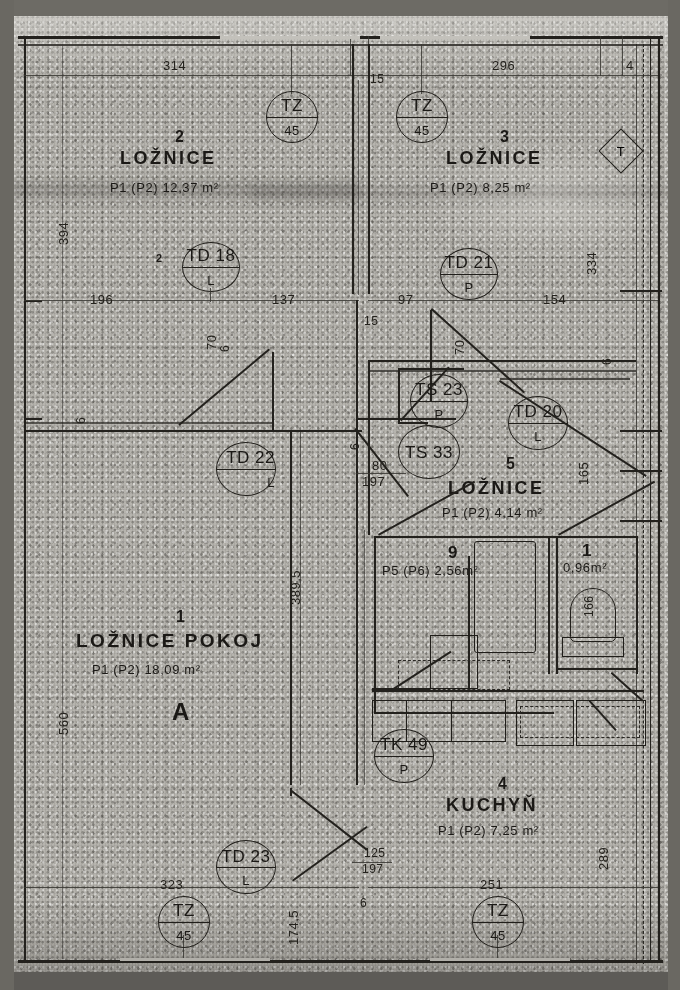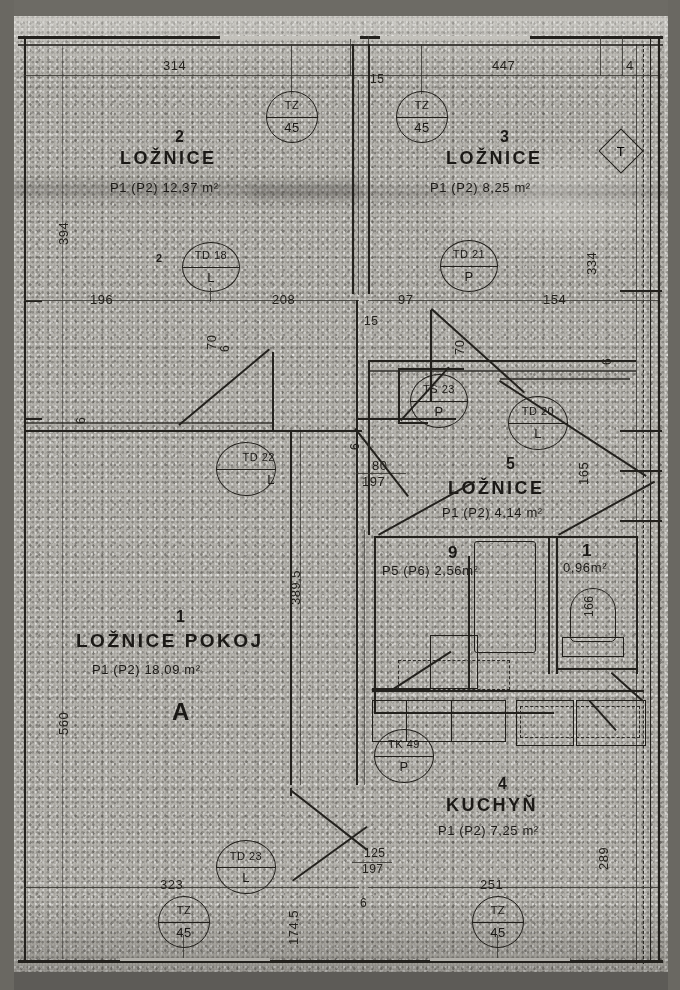--- a/index.html
+++ b/index.html
@@ -67,21 +67,21 @@
   .roomname{font-size:18px;font-weight:bold;letter-spacing:2.5px;}
   .roomarea{font-size:13px;letter-spacing:.6px;}
   .bigA{font-size:24px;font-weight:bold;}
   .smallnum{font-size:11px;font-weight:bold;}
 
   
   .tag{position:absolute;border:1.6px solid #22201c;border-radius:50%;
        display:flex;flex-direction:column;align-items:center;justify-content:center;
        color:#1d1b18;}
   .tag .tline{position:absolute;left:0;right:0;top:50%;height:1.4px;background:#22201c;}
-  .tag .tt{font-size:11px;position:relative;z-index:2;letter-spacing:.5px;line-height:1;}
+  .tag .tt{font-size:17px;position:relative;z-index:2;letter-spacing:.5px;line-height:1;}
   .tag .tb{font-size:13px;position:relative;z-index:2;letter-spacing:.5px;line-height:1;}
   .tag.one .tt{transform:translateY(0);}
 
   .diamond{position:absolute;width:30px;height:30px;border:1.5px solid #22201c;
     transform:rotate(45deg);display:flex;align-items:center;justify-content:center;}
   .diamond span{transform:rotate(-45deg);font-size:13px;}
 
   .fix{position:absolute;border:1.6px solid #22201c;background:rgba(0,0,0,0);}
   .fixdash{position:absolute;border:1px dashed #2c2a26;}
   .tub{position:absolute;border:1.8px solid #22201c;border-radius:3px;}
@@ -109,21 +109,21 @@
   <div class="ln v" style="left:650px;top:36px;height:925px;"></div>
 
   <div class="ln h thin" style="left:24px;top:75px;width:634px;"></div>
   <div class="ln v thin" style="left:350px;top:36px;height:40px;"></div>
   <div class="ln v thin" style="left:368px;top:36px;height:40px;"></div>
   <div class="ln v thin" style="left:600px;top:36px;height:40px;"></div>
   <div class="ln v thin" style="left:622px;top:36px;height:40px;"></div>
 
   <div class="t dim" style="left:163px;top:58px;">314</div>
   <div class="t dim" style="left:370px;top:72px;font-size:12px;">15</div>
-  <div class="t dim" style="left:492px;top:58px;">447</div>
+  <div class="t dim" style="left:492px;top:58px;">296</div>
   <div class="t dim" style="left:626px;top:58px;">4</div>
 
   <div class="ln v2" style="left:352px;top:44px;height:250px;"></div>
   <div class="ln v2" style="left:368px;top:44px;height:250px;"></div>
   <div class="ln v" style="left:358px;top:80px;height:215px;opacity:.6;"></div>
 
   <div class="t roomnum" style="left:175px;top:128px;">2</div>
   <div class="t roomname" style="left:120px;top:148px;">LOŽNICE</div>
   <div class="t roomarea" style="left:110px;top:180px;">P1 (P2) 12,37 m²</div>
 
@@ -155,21 +155,21 @@
   <div class="ln h2" style="left:620px;top:430px;width:42px;"></div>
   <div class="ln h2" style="left:620px;top:470px;width:42px;"></div>
   <div class="ln h2" style="left:620px;top:520px;width:42px;"></div>
 
   <div class="ln h2" style="left:24px;top:300px;width:18px;"></div>
   <div class="ln h2" style="left:24px;top:418px;width:18px;"></div>
 
   <div class="ln h thin" style="left:24px;top:300px;width:335px;"></div>
   <div class="ln h thin" style="left:368px;top:300px;width:290px;"></div>
   <div class="t dim" style="left:90px;top:292px;">196</div>
-  <div class="t dim" style="left:272px;top:292px;">208</div>
+  <div class="t dim" style="left:272px;top:292px;">137</div>
   <div class="t dim" style="left:398px;top:292px;">97</div>
   <div class="t dim" style="left:543px;top:292px;">154</div>
   <div class="t dim" style="left:364px;top:314px;font-size:12px;">15</div>
 
   <div class="t dimv" style="left:56px;top:245px;">394</div>
   <div class="t dimv" style="left:74px;top:424px;font-size:12px;">6</div>
   <div class="t dimv" style="left:56px;top:735px;">560</div>
   <div class="ln v thin" style="left:62px;top:44px;height:915px;opacity:.55;"></div>
 
   <div class="t dimv" style="left:584px;top:275px;">334</div>
@@ -178,21 +178,21 @@
   <div class="t dimv" style="left:596px;top:870px;">289</div>
 
   <div class="t smallnum" style="left:156px;top:252px;">2</div>
   <div class="tag" style="left:182px;top:242px;width:56px;height:48px;">
     <div class="tline"></div>
     <div class="tt" style="margin-bottom:5px;">TD 18</div>
     <div class="tb" style="margin-top:5px;">L</div>
   </div>
   <div class="ln v thin" style="left:210px;top:288px;height:14px;"></div>
 
-  <div class="tag" style="left:440px;top:240px;width:56px;height:50px;">
+  <div class="tag" style="left:440px;top:248px;width:56px;height:50px;">
     <div class="tline"></div>
     <div class="tt" style="margin-bottom:5px;">TD 21</div>
     <div class="tb" style="margin-top:5px;">P</div>
   </div>
 
   <div class="ln v2" style="left:430px;top:310px;height:92px;"></div>
   <div class="diag" style="left:432px;top:308px;width:125px;transform:rotate(42deg);"></div>
   <div class="t dimv" style="left:452px;top:355px;font-size:13px;">70</div>
 
   <div class="ln h2" style="left:368px;top:360px;width:268px;"></div>
@@ -204,20 +204,23 @@
 
   <div class="ln h2" style="left:398px;top:368px;width:66px;"></div>
   <div class="ln v2" style="left:398px;top:368px;height:55px;"></div>
   <div class="ln h2" style="left:398px;top:422px;width:30px;"></div>
   <div class="diag" style="left:400px;top:420px;width:72px;transform:rotate(-48deg);"></div>
 
   <div class="tag" style="left:410px;top:374px;width:56px;height:52px;">
     <div class="tline"></div>
     <div class="tt" style="margin-bottom:5px;">TS 23</div>
     <div class="tb" style="margin-top:5px;">P</div>
+  </div>
+  <div class="tag one" style="left:398px;top:425px;width:60px;height:52px;">
+    <div class="tt">TS 33</div>
   </div>
 
   <div class="tag" style="left:508px;top:396px;width:58px;height:52px;">
     <div class="tline"></div>
     <div class="tt" style="margin-bottom:5px;">TD 20</div>
     <div class="tb" style="margin-top:5px;">L</div>
   </div>
 
   <div class="diag" style="left:500px;top:380px;width:175px;transform:rotate(33deg);"></div>
   <div class="ln h2" style="left:500px;top:378px;width:130px;opacity:.75;"></div>

